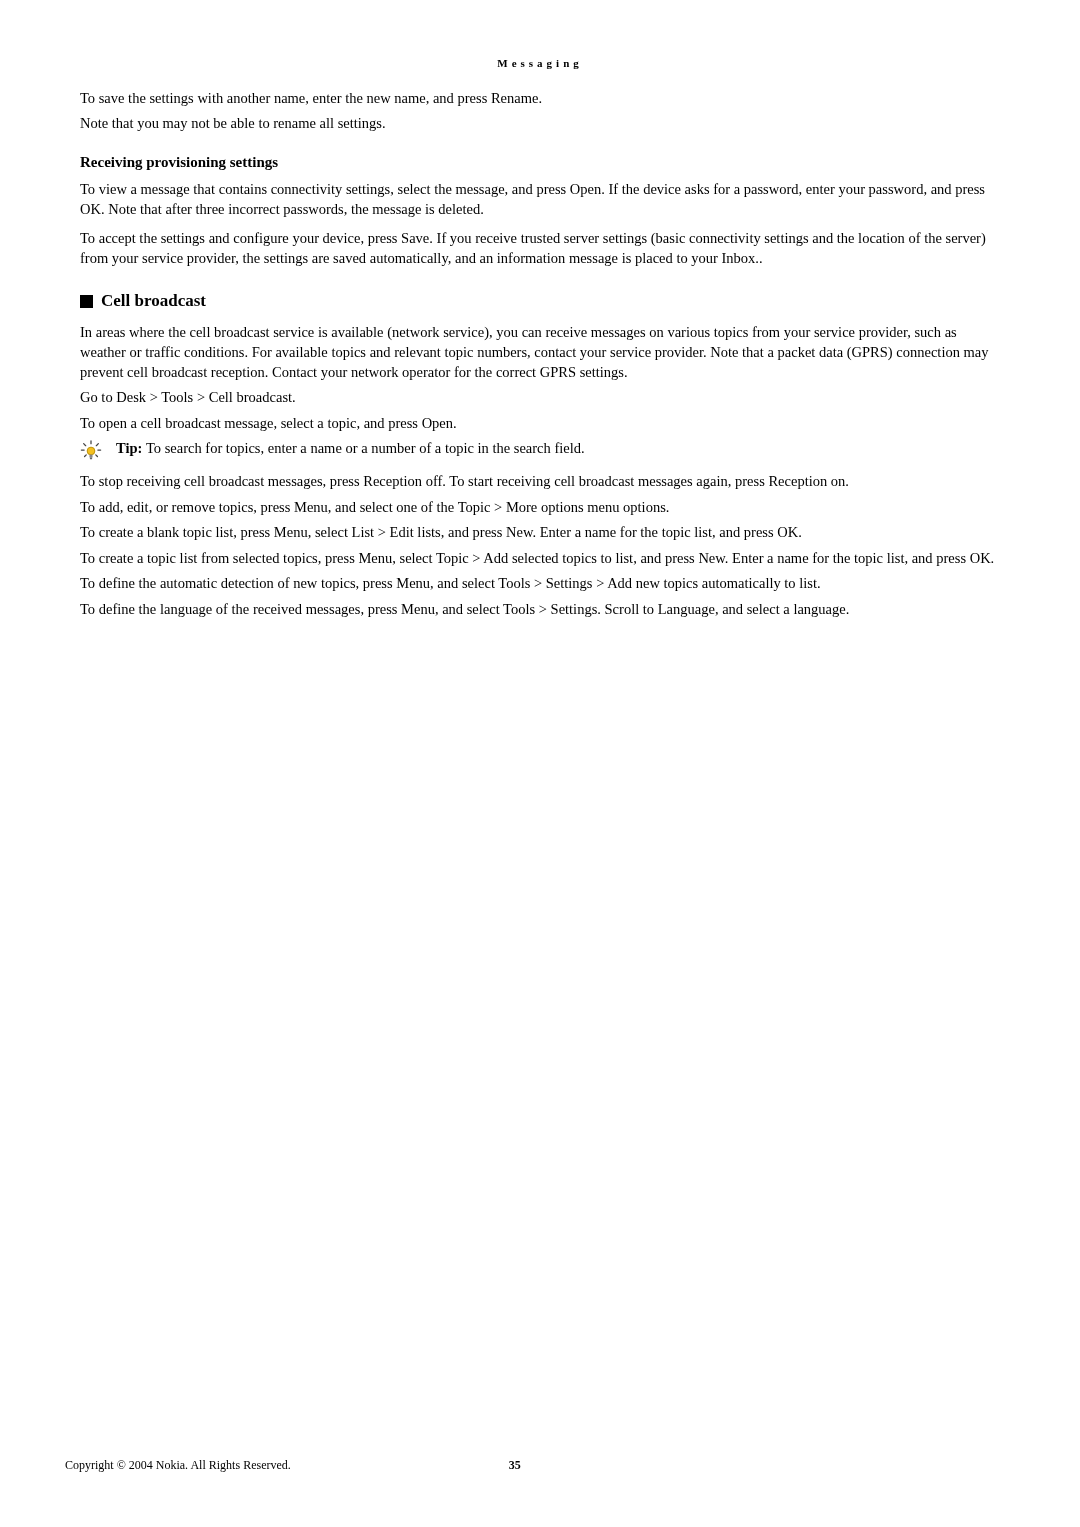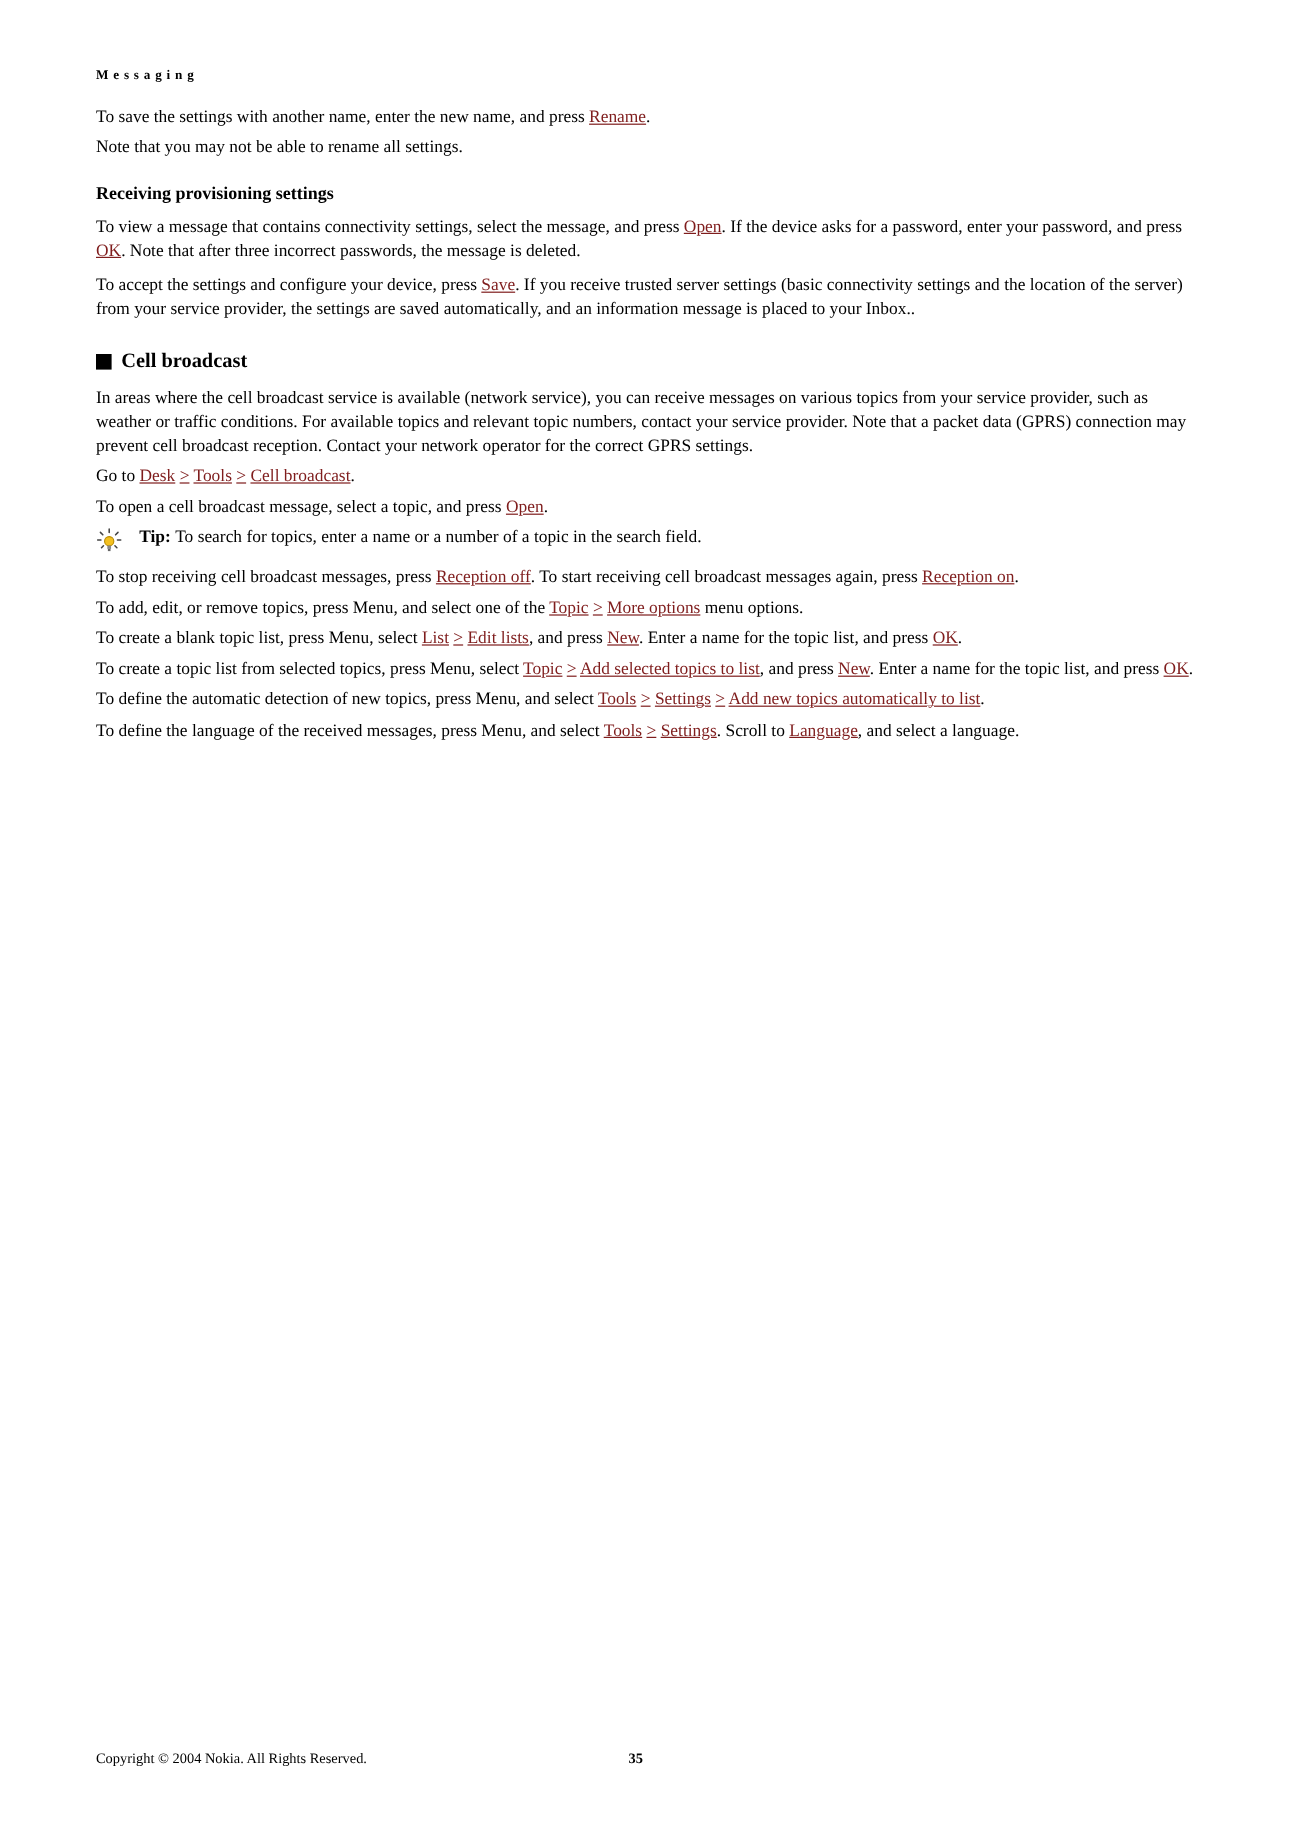--- a/index.html
+++ b/index.html
@@ -12,26 +12,27 @@
     height: 1527px;
     position: relative;
   }
   .page {
     padding: 56px 80px 40px 80px;
     width: 1080px;
     box-sizing: border-box;
     font-size: 14.5px;
     line-height: 1.35;
   }
-  .brand { color: #7f1d1d; text-decoration: underline; }
+  .brand { color: #000000; }
   .header-title {
     letter-spacing: 4px;
     font-size: 11px;
     font-weight: bold;
     margin-bottom: 18px;
+    text-align: center;
   }
   p { margin: 6px 0; }
   .para-spaced { margin-top: 10px; }
   h3.sub {
     font-weight: bold;
     font-size: 15px;
     margin: 18px 0 8px 0;
   }
   .section-head {
     display: flex;
@@ -57,21 +58,21 @@
   .tip-icon {
     width: 22px;
     flex: 0 0 22px;
     margin-right: 14px;
     margin-top: 1px;
   }
   .tip-icon svg { display: block; }
   .tip-text { flex: 1; }
   .footer {
     position: absolute;
-    left: 80px;
+    left: 65px;
     bottom: 54px;
     width: 920px;
     font-size: 12px;
     display: flex;
     align-items: flex-start;
   }
   .footer .copy { flex: 0 0 auto; }
   .footer .pageno {
     margin-left: 218px;
     font-weight: bold;

